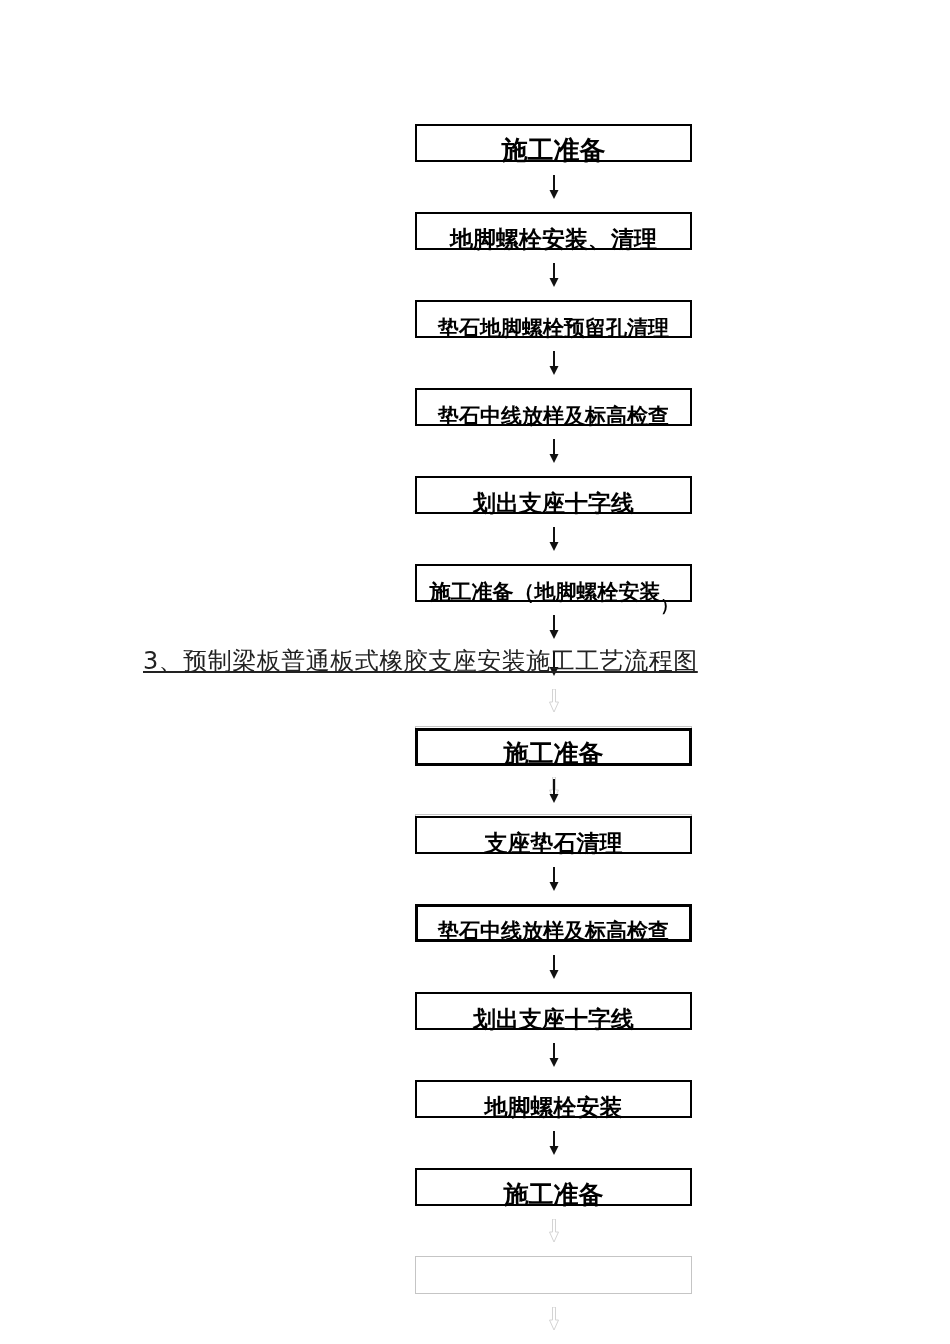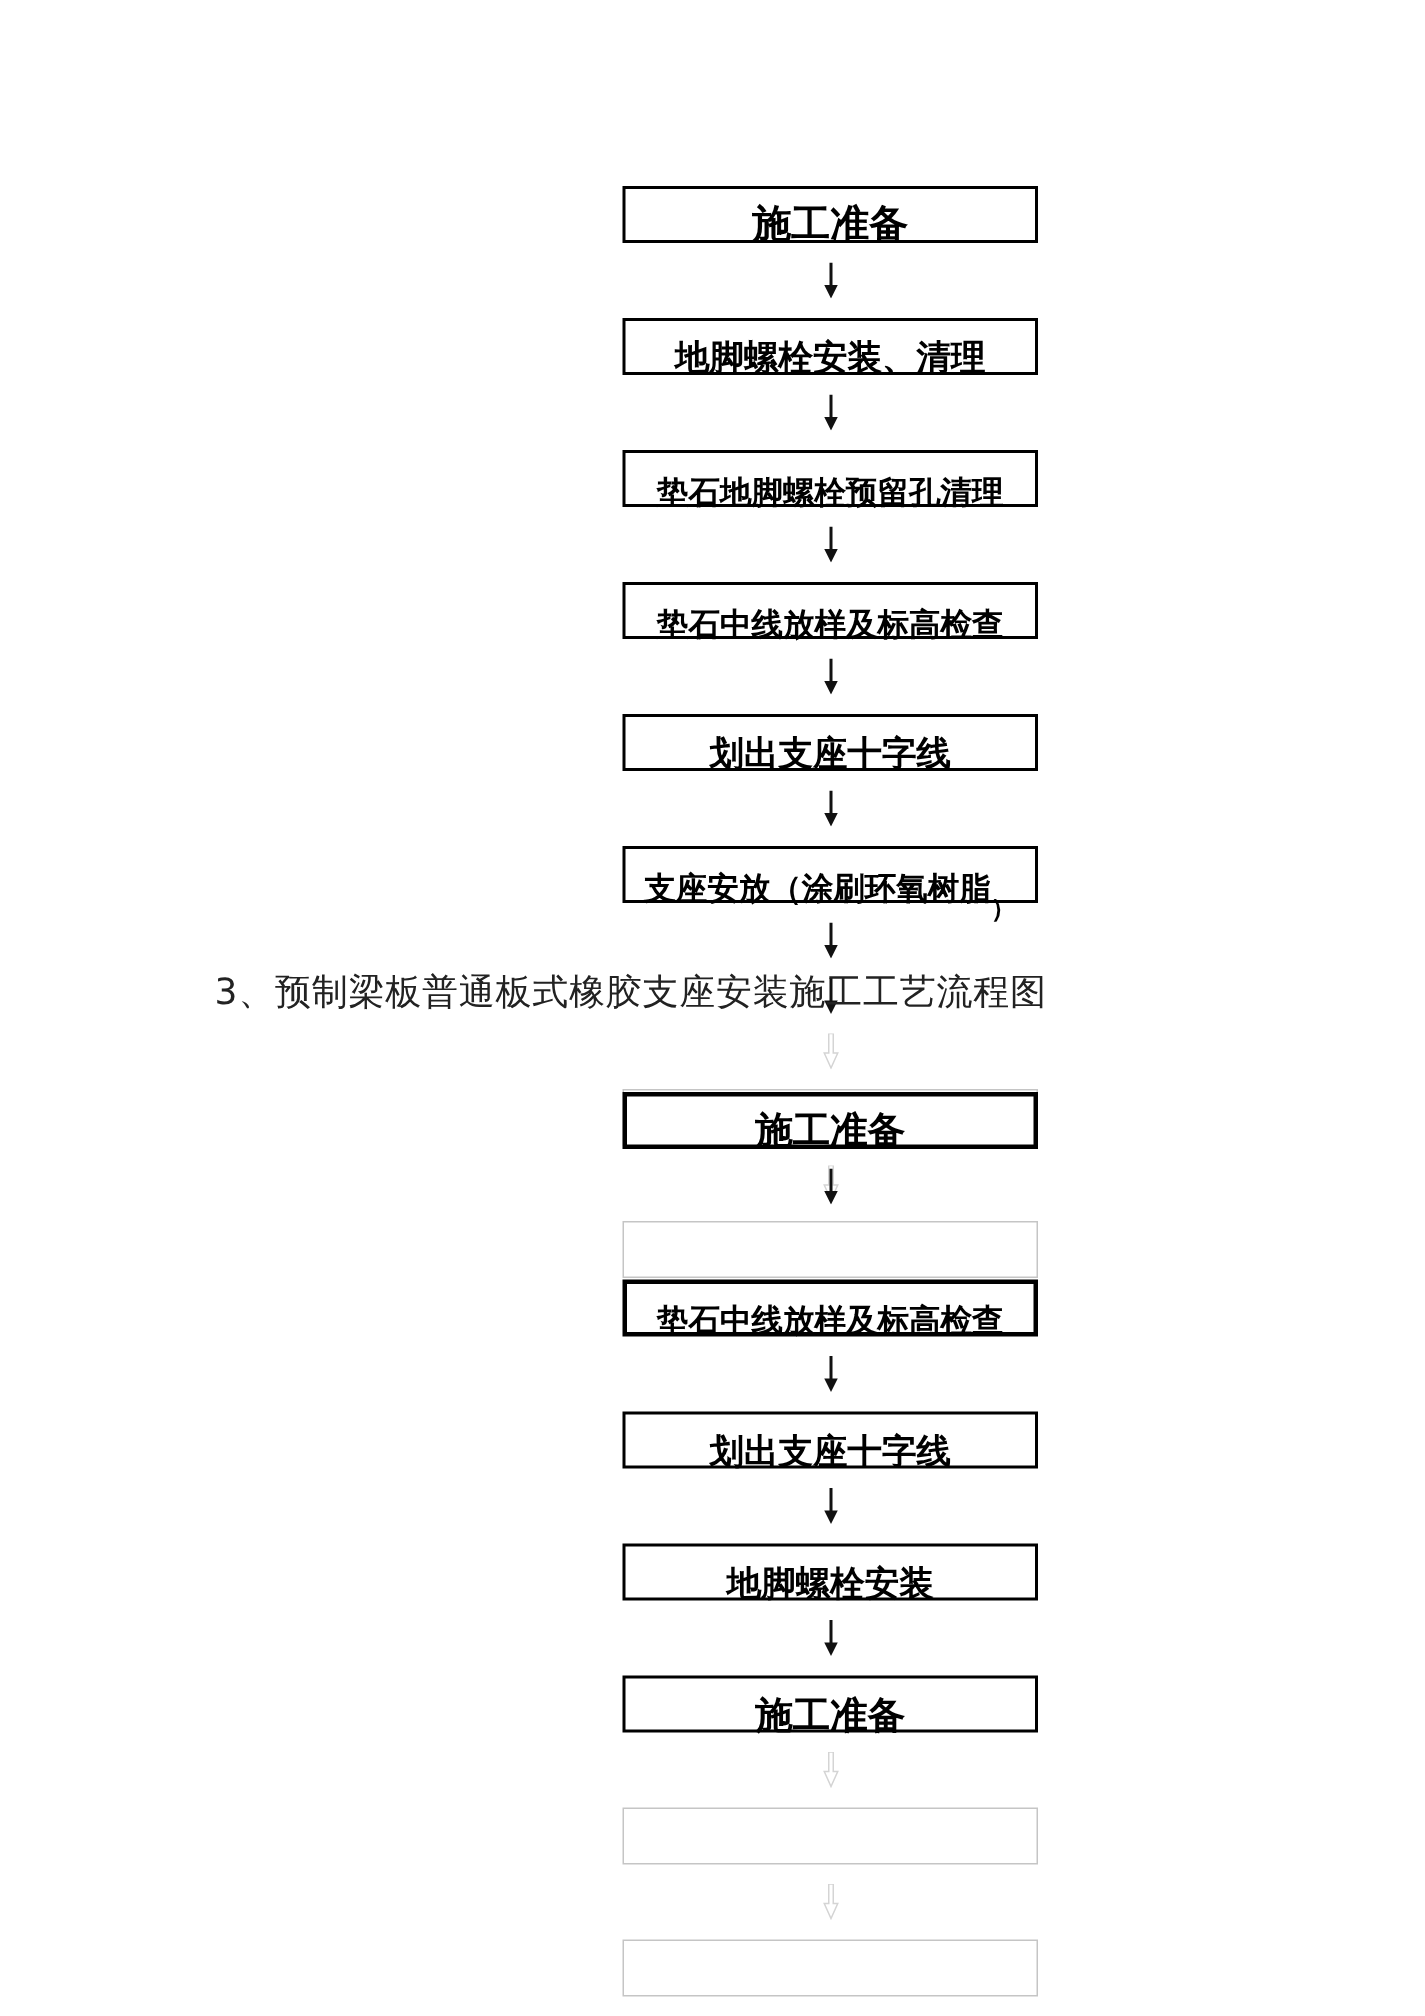--- a/index.html
+++ b/index.html
@@ -61,20 +61,21 @@
   .heading{
     position:absolute;
     left:143px;
     top:645px;
     font-size:24px;
     font-weight:400;
     color:#222;
     white-space:nowrap;
     z-index:6;
     letter-spacing:0.5px;
+    text-decoration:underline;
   }
   .flow .fbox{z-index:2;}
 </style>
 </head>
 <body>
 
 <div class="page">
 
   <div class="flow fc1">
     <div class="fbox">
@@ -116,21 +117,21 @@
     <div class="fbox">
       <span class="flabel s23">划出支座十字线</span>
     </div>
     <div class="arr">
       <svg width="14" height="24" viewBox="0 0 14 24">
           <line x1="7" y1="0" x2="7" y2="16" stroke="#111" stroke-width="2"></line>
           <polygon points="2.5,15 11.5,15 7,24" fill="#111"></polygon>
         </svg>
     </div>
     <div class="fbox">
-      <span class="flabel s21"><span>支座安放（涂刷环氧树脂</span><span class="paren">）</span></span>
+      <span class="flabel s21"><span>施工准备（地脚螺栓安装</span><span class="paren">）</span></span>
     </div>
     <div class="arr">
       <svg width="14" height="24" viewBox="0 0 14 24">
           <line x1="7" y1="0" x2="7" y2="16" stroke="#111" stroke-width="2"></line>
           <polygon points="2.5,15 11.5,15 7,24" fill="#111"></polygon>
         </svg>
     </div>
     <div class="arr">
       <svg width="14" height="24" viewBox="0 0 14 24">
           <line x1="7" y1="0" x2="7" y2="16" stroke="#111" stroke-width="2"></line>
@@ -156,20 +157,23 @@
   <div class="flow fc2">
     <div class="fbox thick">
       <span class="flabel s25">施工准备</span>
     </div>
     <div class="arr">
       <svg width="14" height="24" viewBox="0 0 14 24">
           <line x1="7" y1="0" x2="7" y2="16" stroke="#111" stroke-width="2"></line>
           <polygon points="2.5,15 11.5,15 7,24" fill="#111"></polygon>
         </svg>
     </div>
+    <div class="fbox">
+      <span class="flabel s23">支座垫石清理</span>
+    </div>
     <div class="arr">
       <svg width="14" height="24" viewBox="0 0 14 24">
           <line x1="7" y1="0" x2="7" y2="16" stroke="#111" stroke-width="2"></line>
           <polygon points="2.5,15 11.5,15 7,24" fill="#111"></polygon>
         </svg>
     </div>
     <div class="fbox thick">
       <span class="flabel s21">垫石中线放样及标高检查</span>
     </div>
     <div class="arr">

